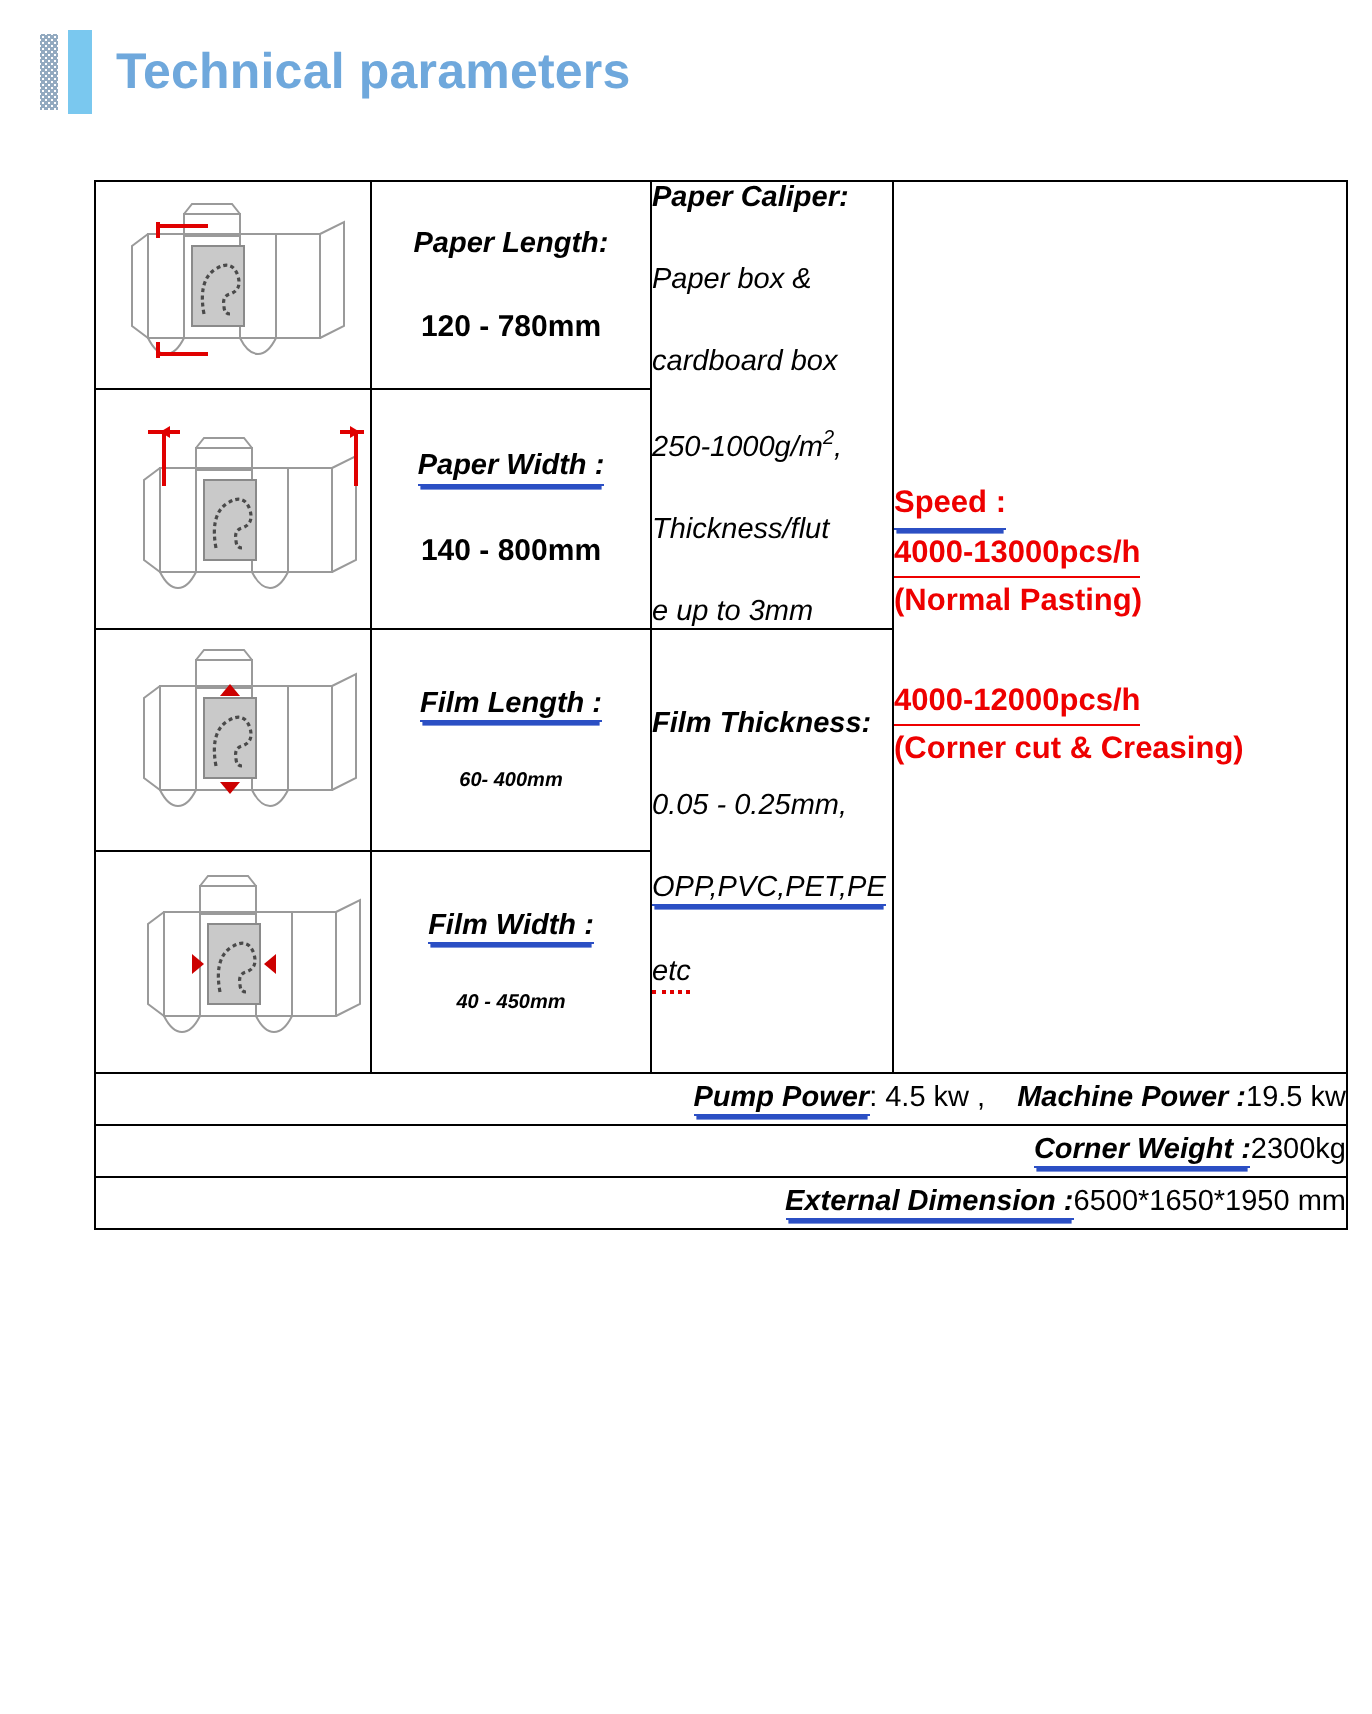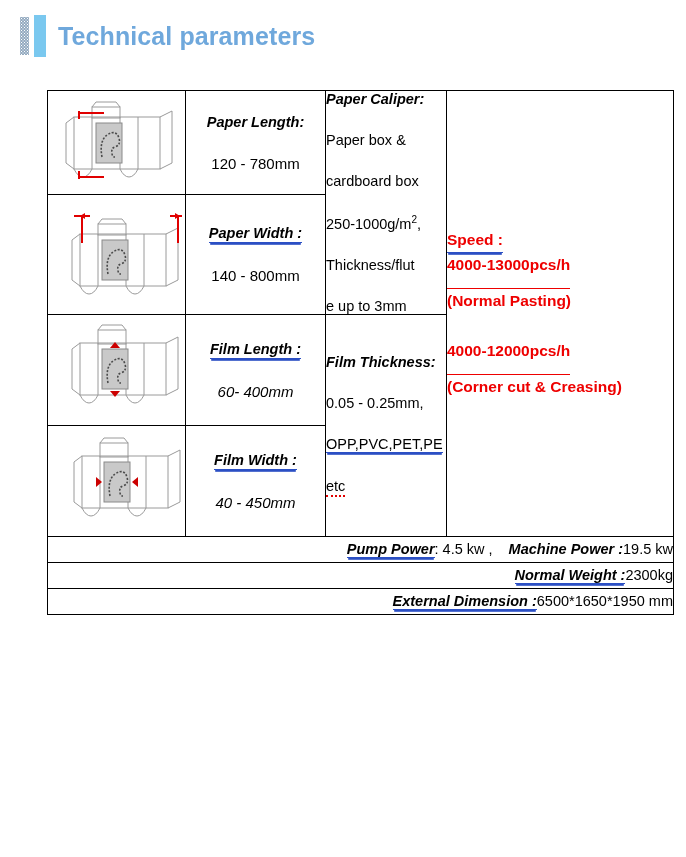--- a/index.html
+++ b/index.html
@@ -77,37 +77,38 @@
     font-style: italic;
     font-size: 14.5px;
     color: #000;
     display: inline-block;
   }
   .dim-val {
     font-size: 15px;
     color: #000;
     margin-top: 24px;
     display: block;
-  }
-  .dim-val.ital { font-style: italic; font-size: 15px; }
+    font-weight: bold;
+  }
+  .dim-val.ital { font-style: italic; font-size: 10px; }
   .u-blue {
     border-bottom: 1.2px solid #2b4fc4;
     box-shadow: 0 3px 0 -1.2px #2b4fc4;
     padding-bottom: 0px;
     display: inline-block;
   }
 
   
   .cal-cell { text-align: left; padding: 8px 2px; }
   .cal-head {
     font-weight: bold; font-style: italic;
     font-size: 14.5px; display: block;
   }
   .cal-line {
-    font-size: 14.5px;
+    font-style: italic; font-size: 14.5px;
     display: block; margin-top: 25px;
     white-space: nowrap;
   }
   .sup { font-size: 10px; vertical-align: super; }
   .u-red-wavy {
     display: inline-block;
     border-bottom: 2px dotted #e00000;
     padding-bottom: 1px;
   }
 
@@ -117,21 +118,21 @@
     color: #ee0000;
     font-weight: bold;
     font-size: 15.5px;
     display: block;
     line-height: 1.52;
     white-space: nowrap;
   }
   .u-red {
     display: inline-block;
     border-bottom: 1.5px solid #ee0000;
-    padding-bottom: 12px;
+    padding-bottom: 0px;
   }
   .sp-gap { display: block; height: 26px; }
 
   
   .foot-cell {
     text-align: right;
     padding: 6px 0;
     font-size: 14.5px;
     height: 26px;
   }
@@ -308,21 +309,21 @@
   </tr>
 
   <tr>
     <td class="foot-cell" colspan="4">
       <span class="f-lbl u-blue">Pump Power</span><span class="f-val">: 4.5 kw ,</span><span class="sp-h"></span><span class="f-lbl">Machine Power :</span><span class="f-val">19.5 kw</span>
     </td>
   </tr>
 
   <tr>
     <td class="foot-cell" colspan="4">
-      <span class="f-lbl u-blue">Normal Weight :</span><span class="f-val">2300kg</span>
+      <span class="f-lbl u-blue">Corner Weight :</span><span class="f-val">2300kg</span>
     </td>
   </tr>
 
   <tr>
     <td class="foot-cell" colspan="4">
       <span class="f-lbl u-blue">External Dimension :</span><span class="f-val">6500*1650*1950 mm</span>
     </td>
   </tr>
 
 </tbody>

